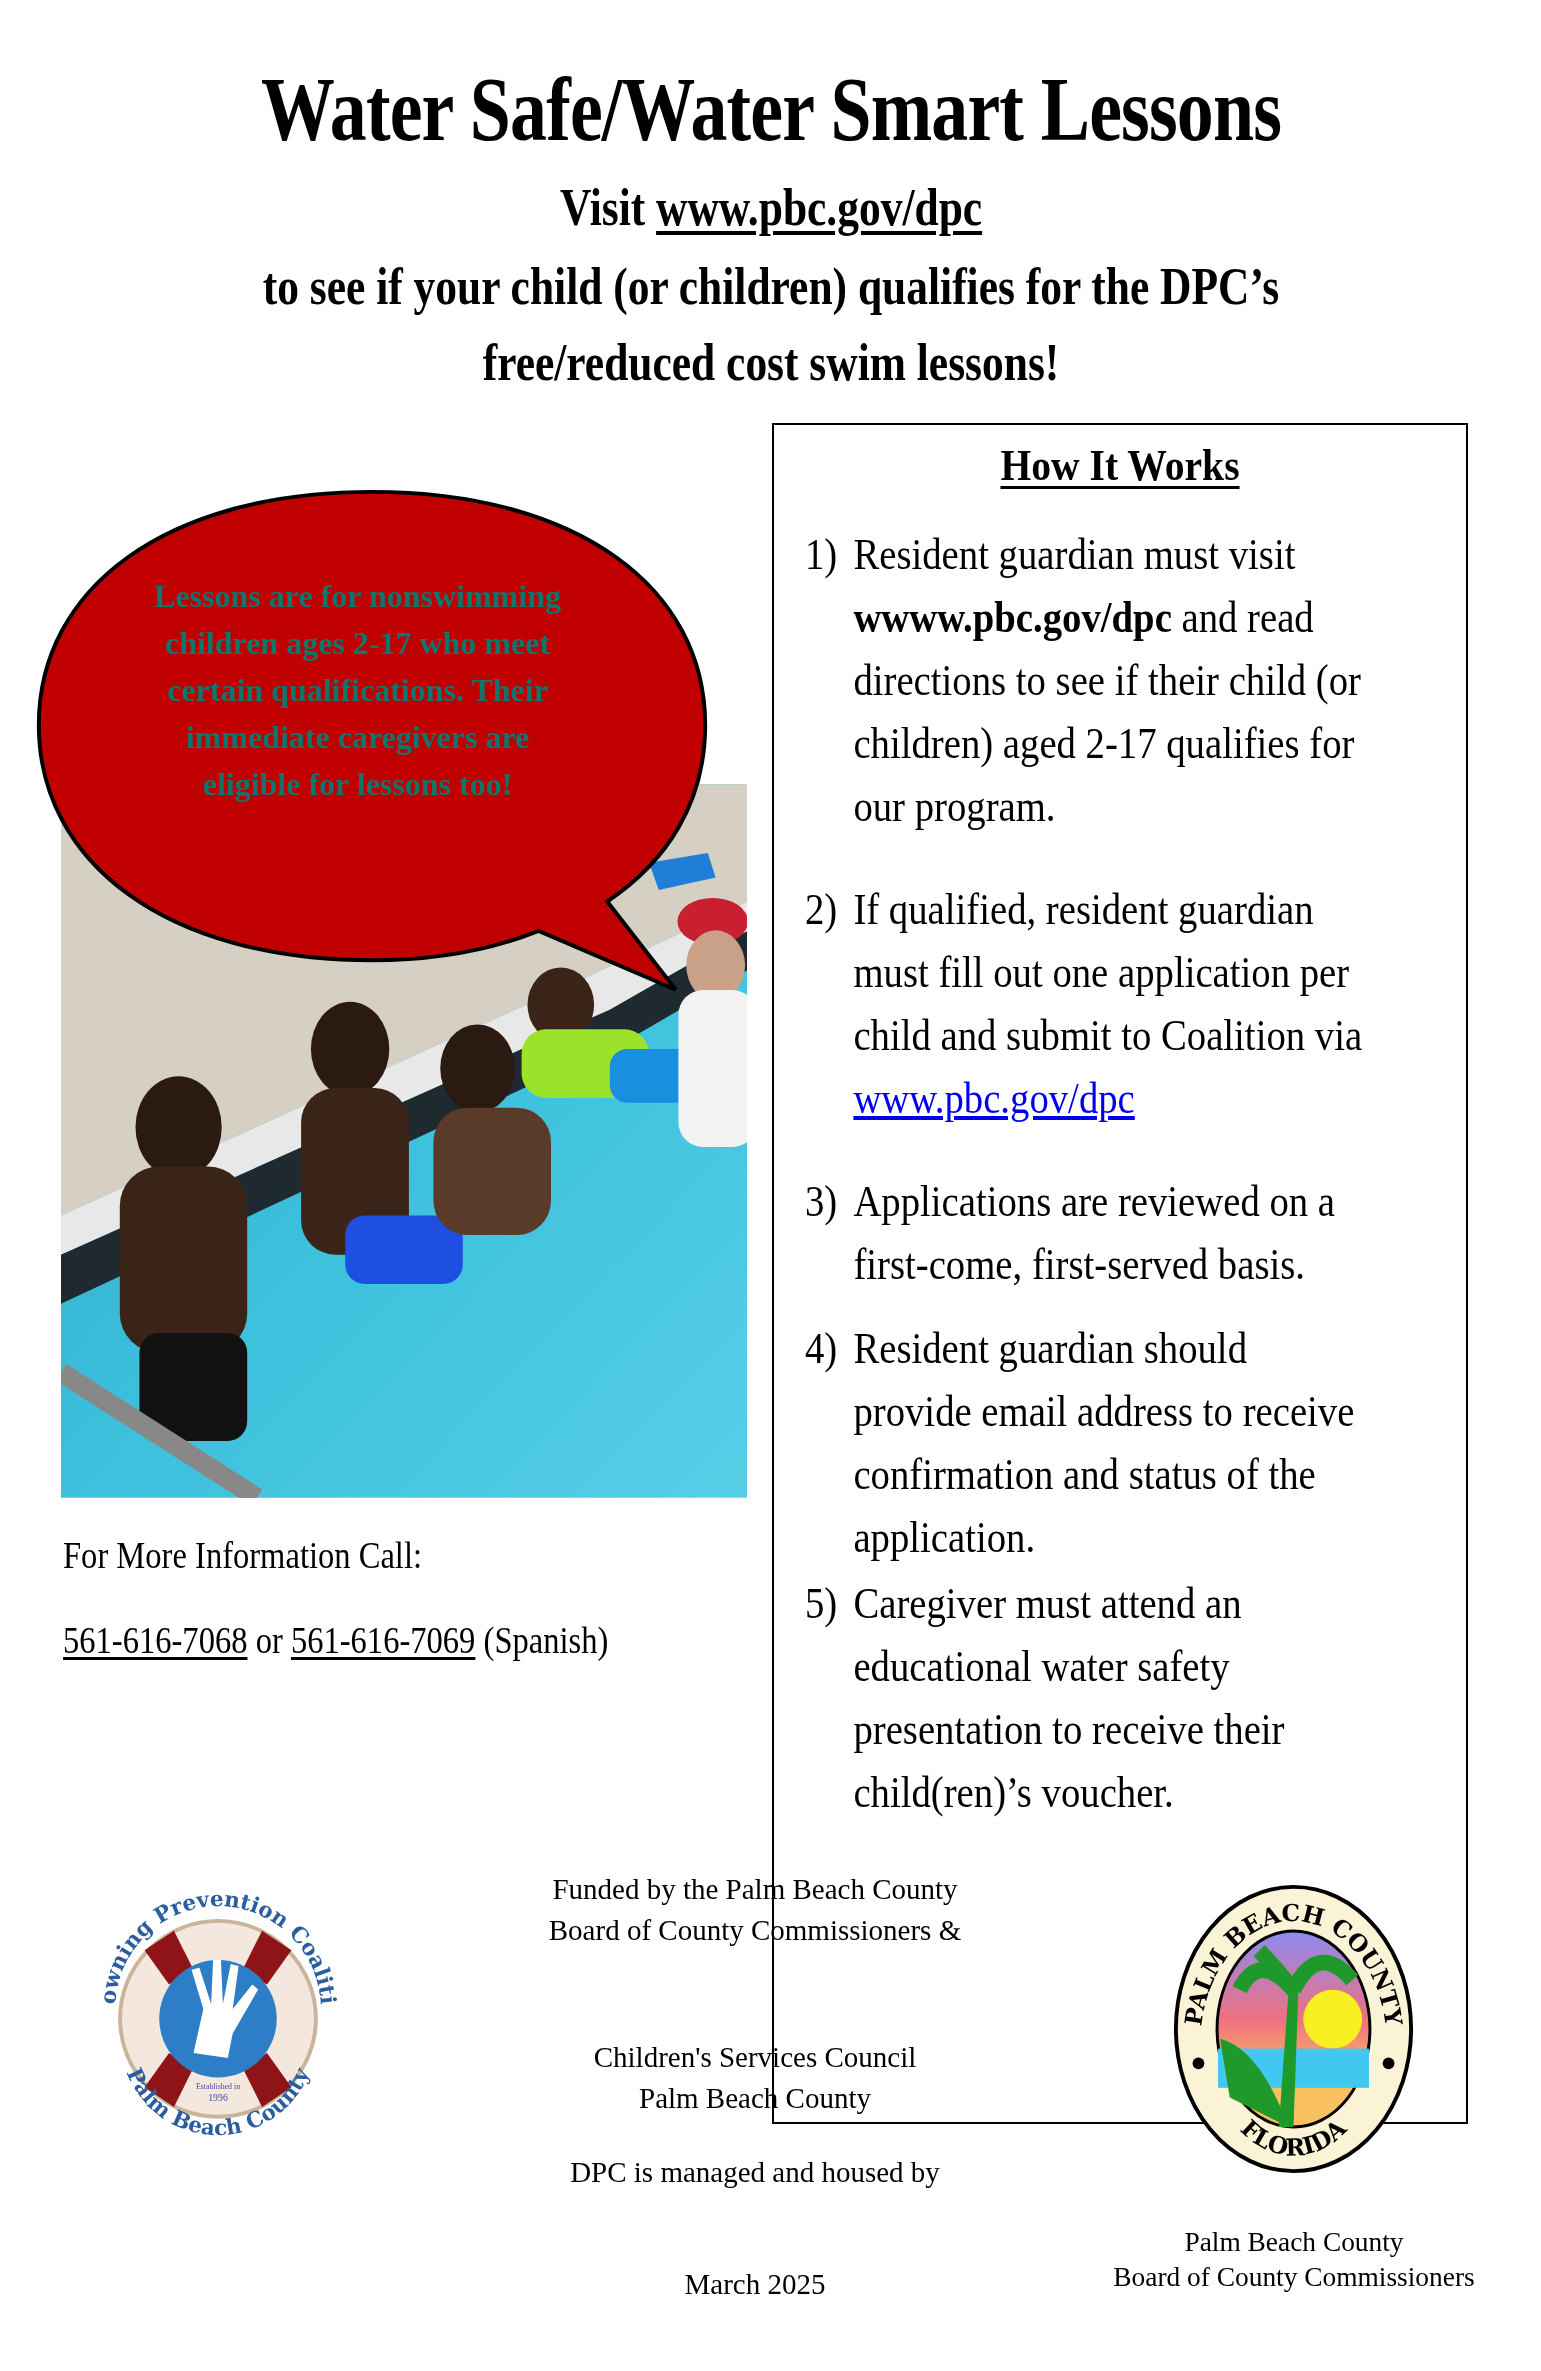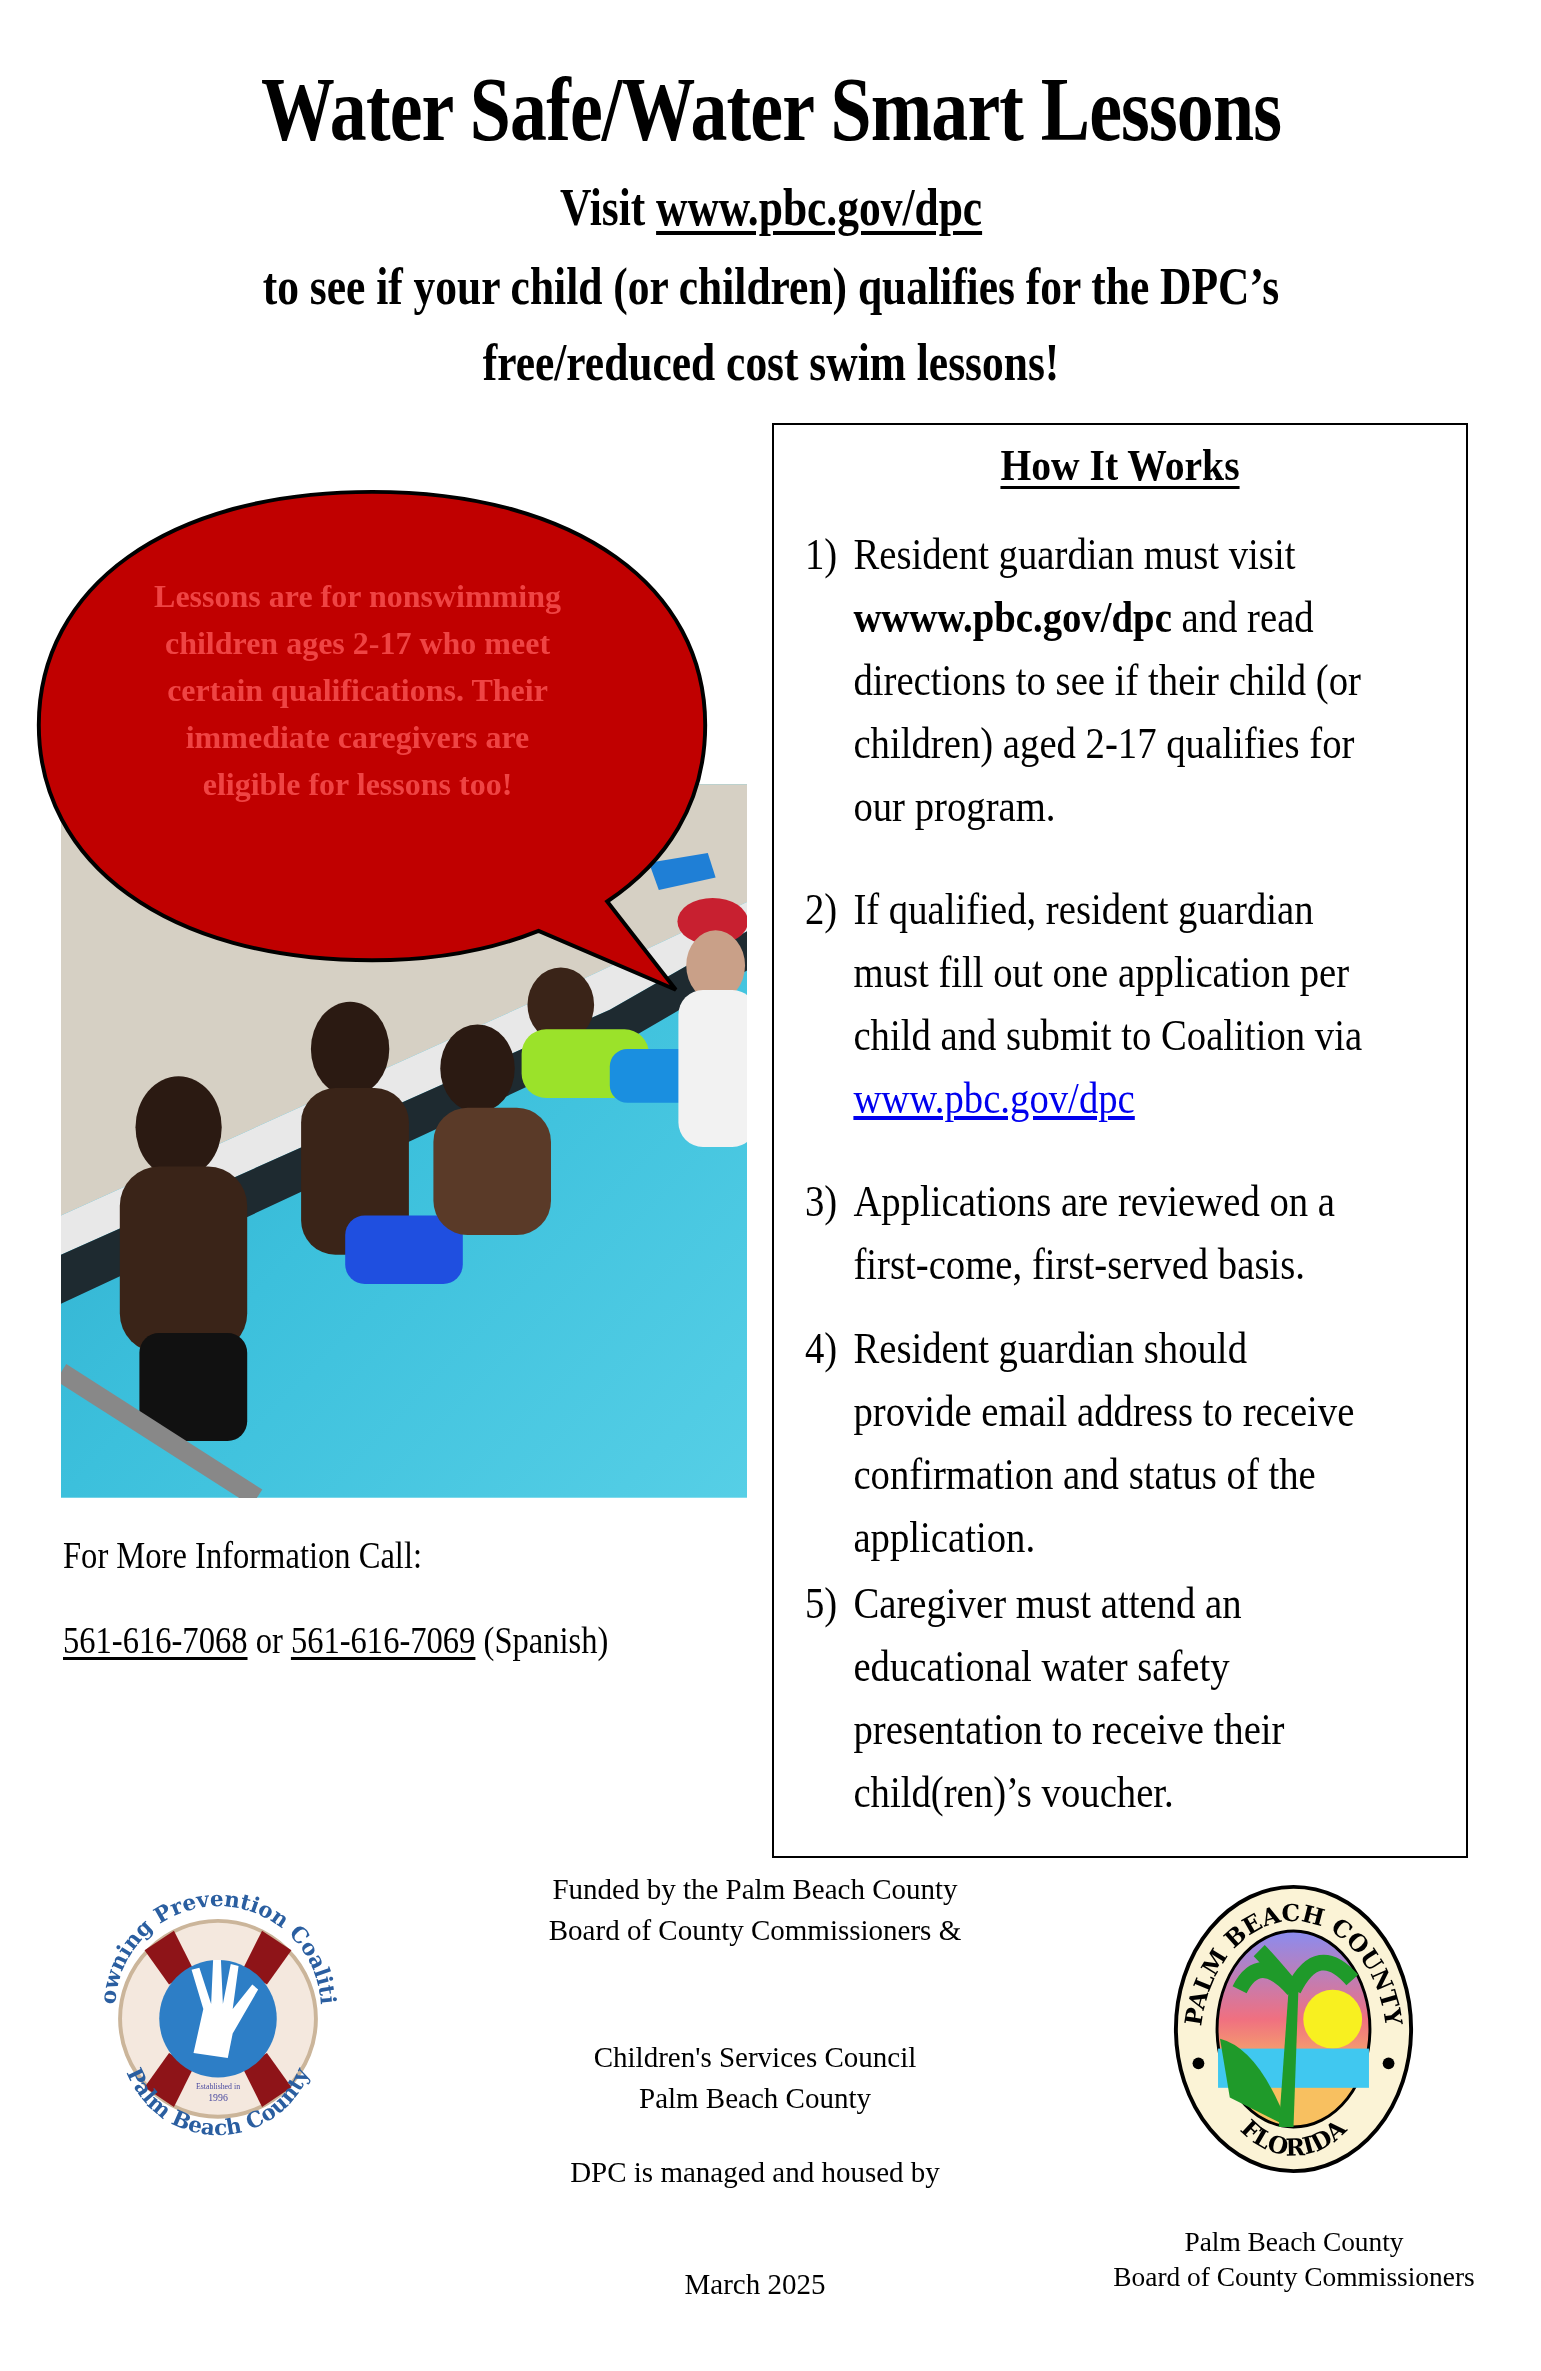--- a/index.html
+++ b/index.html
@@ -3,22 +3,22 @@
 <meta charset="utf-8">
 <style>
   html,body{margin:0;padding:0;background:#fff;}
   body{width:1542px;height:2372px;position:relative;overflow:hidden;font-family:"Liberation Serif","DejaVu Serif",serif;color:#000;}
   .abs{position:absolute;}
   .title{left:0;width:1542px;top:61px;text-align:center;font-weight:bold;font-size:90px;line-height:98px;transform:scaleX(0.82);letter-spacing:-1px;}
   .sub{left:0;width:1542px;text-align:center;font-weight:bold;font-size:53px;line-height:59px;transform:scaleX(0.82);}
   .sub u{text-decoration-thickness:3.9px;text-underline-offset:5.9px;}
   .photo{left:61px;top:784px;width:686px;height:714px;overflow:hidden;}
   .bubble{left:29px;top:480px;width:686px;height:549px;}
-  .bubble-text{left:147px;top:573px;width:421px;text-align:center;color:#ef4444;font-weight:bold;font-size:32px;line-height:47px;}
-  .box{left:772px;top:423px;width:696px;height:1435px;border:2.9px solid #000;box-sizing:border-box;}
+  .bubble-text{left:147px;top:573px;width:421px;text-align:center;color:#0f766e;font-weight:bold;font-size:32px;line-height:47px;}
+  .box{left:772px;top:423px;width:696px;height:1701px;border:2.9px solid #000;box-sizing:border-box;}
   .box h2{margin:0;position:absolute;top:13.7px;left:0;width:100%;text-align:center;font-size:45px;font-weight:bold;text-decoration:underline;text-decoration-thickness:2.9px;text-underline-offset:5.9px;transform:scaleX(0.88);}
   .step{position:absolute;left:31px;width:647px;font-size:44px;line-height:63px;transform-origin:left top;transform:scaleX(0.88);}
   .step .num{position:absolute;left:0;top:0;}
   .step .txt{display:block;padding-left:55px;}
   .step b{font-weight:bold;}
   .step a{color:#0000ee;text-decoration:underline;}
   .info{left:63px;font-size:37px;line-height:43px;transform-origin:left top;transform:scaleX(0.88);}
   .info u{text-underline-offset:3.9px;}
   .foot-mid{left:510px;width:490px;text-align:center;font-size:29px;line-height:41px;}
   .foot-right{left:1098px;width:392px;text-align:center;font-size:27.4px;line-height:35px;}

